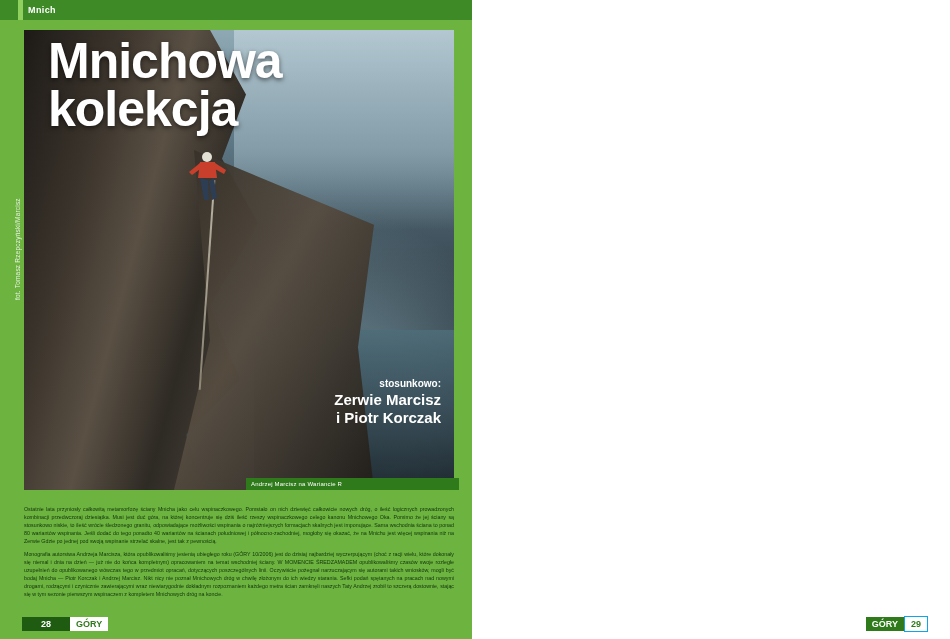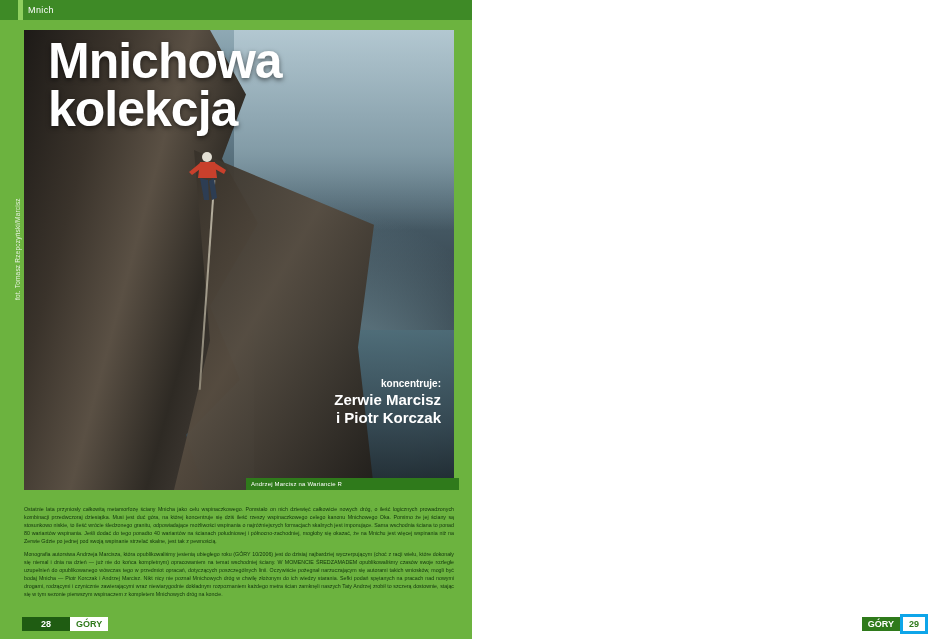--- a/index.html
+++ b/index.html
@@ -16,21 +16,21 @@
 
   
   .gutter{position:absolute;left:472px;top:0;width:6px;height:639px;background:#ffffff;}
 
   
   .run-head{
     position:absolute;top:0;height:20px;display:flex;align-items:center;
   }
   .run-head-left{left:0;width:475px;background:#3e8a26;}
   .run-head .label{
-    color:#ffffff;font-size:9px;font-weight:normal;letter-spacing:.4px;
+    color:#ffffff;font-size:9px;font-weight:bold;letter-spacing:.4px;
     padding:0 7px;
   }
   .run-head-left .label{padding-left:28px;}
   .rh-tick{position:absolute;top:0;width:5px;height:20px;background:#8fd05f;}
 
   
   .photo-main{
     position:absolute;left:24px;top:30px;width:430px;height:460px;
     background:
       radial-gradient(circle at 72% 82%, rgba(120,150,160,.55) 0 18%, rgba(0,0,0,0) 40%),
@@ -108,21 +108,21 @@
   
   .folio{
     position:absolute;bottom:8px;height:15px;display:flex;align-items:center;
     font-size:9px;font-weight:bold;
   }
   .folio-left{left:22px;}
   .folio-left .num{background:#1f5c12;color:#ffffff;padding:2px 19px;}
   .folio-left .word{background:#ffffff;color:#2f7a1b;padding:2px 6px;}
   .folio-right{right:22px;}
   .folio-right .word{background:#2f7a1b;color:#ffffff;padding:2px 6px;}
-  .folio-right .num{background:#ffffff;color:#2f7a1b;padding:2px 6px;border:3px solid #0ea5e9;}
+  .folio-right .num{background:#ffffff;color:#2f7a1b;padding:2px 6px;border:1px solid #0ea5e9;}
 </style>
 </head>
 <body>
 
 <div class="spread">
 
   <div class="page-left">
 
     <div class="run-head run-head-left">
       <div class="rh-tick" style="left:18px;"></div>
@@ -143,21 +143,21 @@
         <path d="M16 15 L5 24 L8 27 L19 19 Z" fill="#c8402c"></path>
         <path d="M31 15 L42 22 L40 26 L29 20 Z" fill="#c8402c"></path>
       </svg>
     </div>
 
     <div class="headline">Mnichowa kolekcja</div>
 
     <div class="photo-credit">fot. Tomasz Rzepczyński/Marcisz</div>
 
     <div class="byline">
-      <div class="small">koncentruje:</div>
+      <div class="small">stosunkowo:</div>
       <div class="names"><span>Zerwie Marcisz</span><br><span>i Piotr Korczak</span></div>
     </div>
 
     <div class="cap-strip">Andrzej Marcisz na Wariancie R</div>
 
     <div class="left-text">
       <p>Ostatnie lata przyniosły całkowitą metamorfozę ściany Mnicha jako celu wspinaczkowego. Pomstało on nich dziewięć całkowicie nowych dróg, o ileść logicznych prowadzonych kombinacji przedwczoraj dziesiątka. Musi jest duć góra, na której koncentruje się dziś ileść rzeszy wspinaczkowego celego kanonu Mnichowego Oka. Pomimo że jej ściany są stosunkowo niskie, to ileść wrócie śledzonego granitu, odpowiadające możliwości wspinania o najróżniejszych formacjach skalnych jest imponujące. Sama wschodnia ściana to ponad 80 wariantów wspinania. Jeśli dodać do tego ponadto 40 wariantów na ścianach południowej i północno-zachodniej, mogłoby się okazać, że na Mnichu jest więcej wspinania niż na Zerwie Gdzie po jednej pod swoją wspinanie strzelać skalne, jest tak z pewnością.</p>
       <p>Monografia autorstwa Andrzeja Marcisza, która opublikowaliśmy jesienią ubiegłego roku (GÓRY 10/2006) jest do dzisiaj najbardziej wyczerpującym (choć z racji wielu, które dokonały się niemal i dnia na dzień — już nie do końca kompletnym) opracowaniem na temat wschodniej ściany. W MOMENCIE ŚREDZAMADEM opublikowaliśmy czasów swoje rozległe uzupełnień do opublikowanego wówczas tego w przedmiot opracań, dotyczących poszczególnych linii. Oczywiście pożegnał narzuczającym się autorami takich wniosków, mogli być bodaj Mnicha — Piotr Korczak i Andrzej Marcisz. Nikt nicy nie poznał Mnichowych dróg w chwilę złożonym do ich wiedzy starania. Sefki podań spętanych na pracach nad nowymi drogami, rodzącymi i czynicznie zawierającymi wraz niewiarygodnie dokładnym rozpoznaniem każdego metra ścian zamknęli naszych Taty Andrzej zrobił to szczerą dostownie, stając się w tym sezonie pierwszym wspinaczem z kompletem Mnichowych dróg na koncie.</p>
     </div>
 

